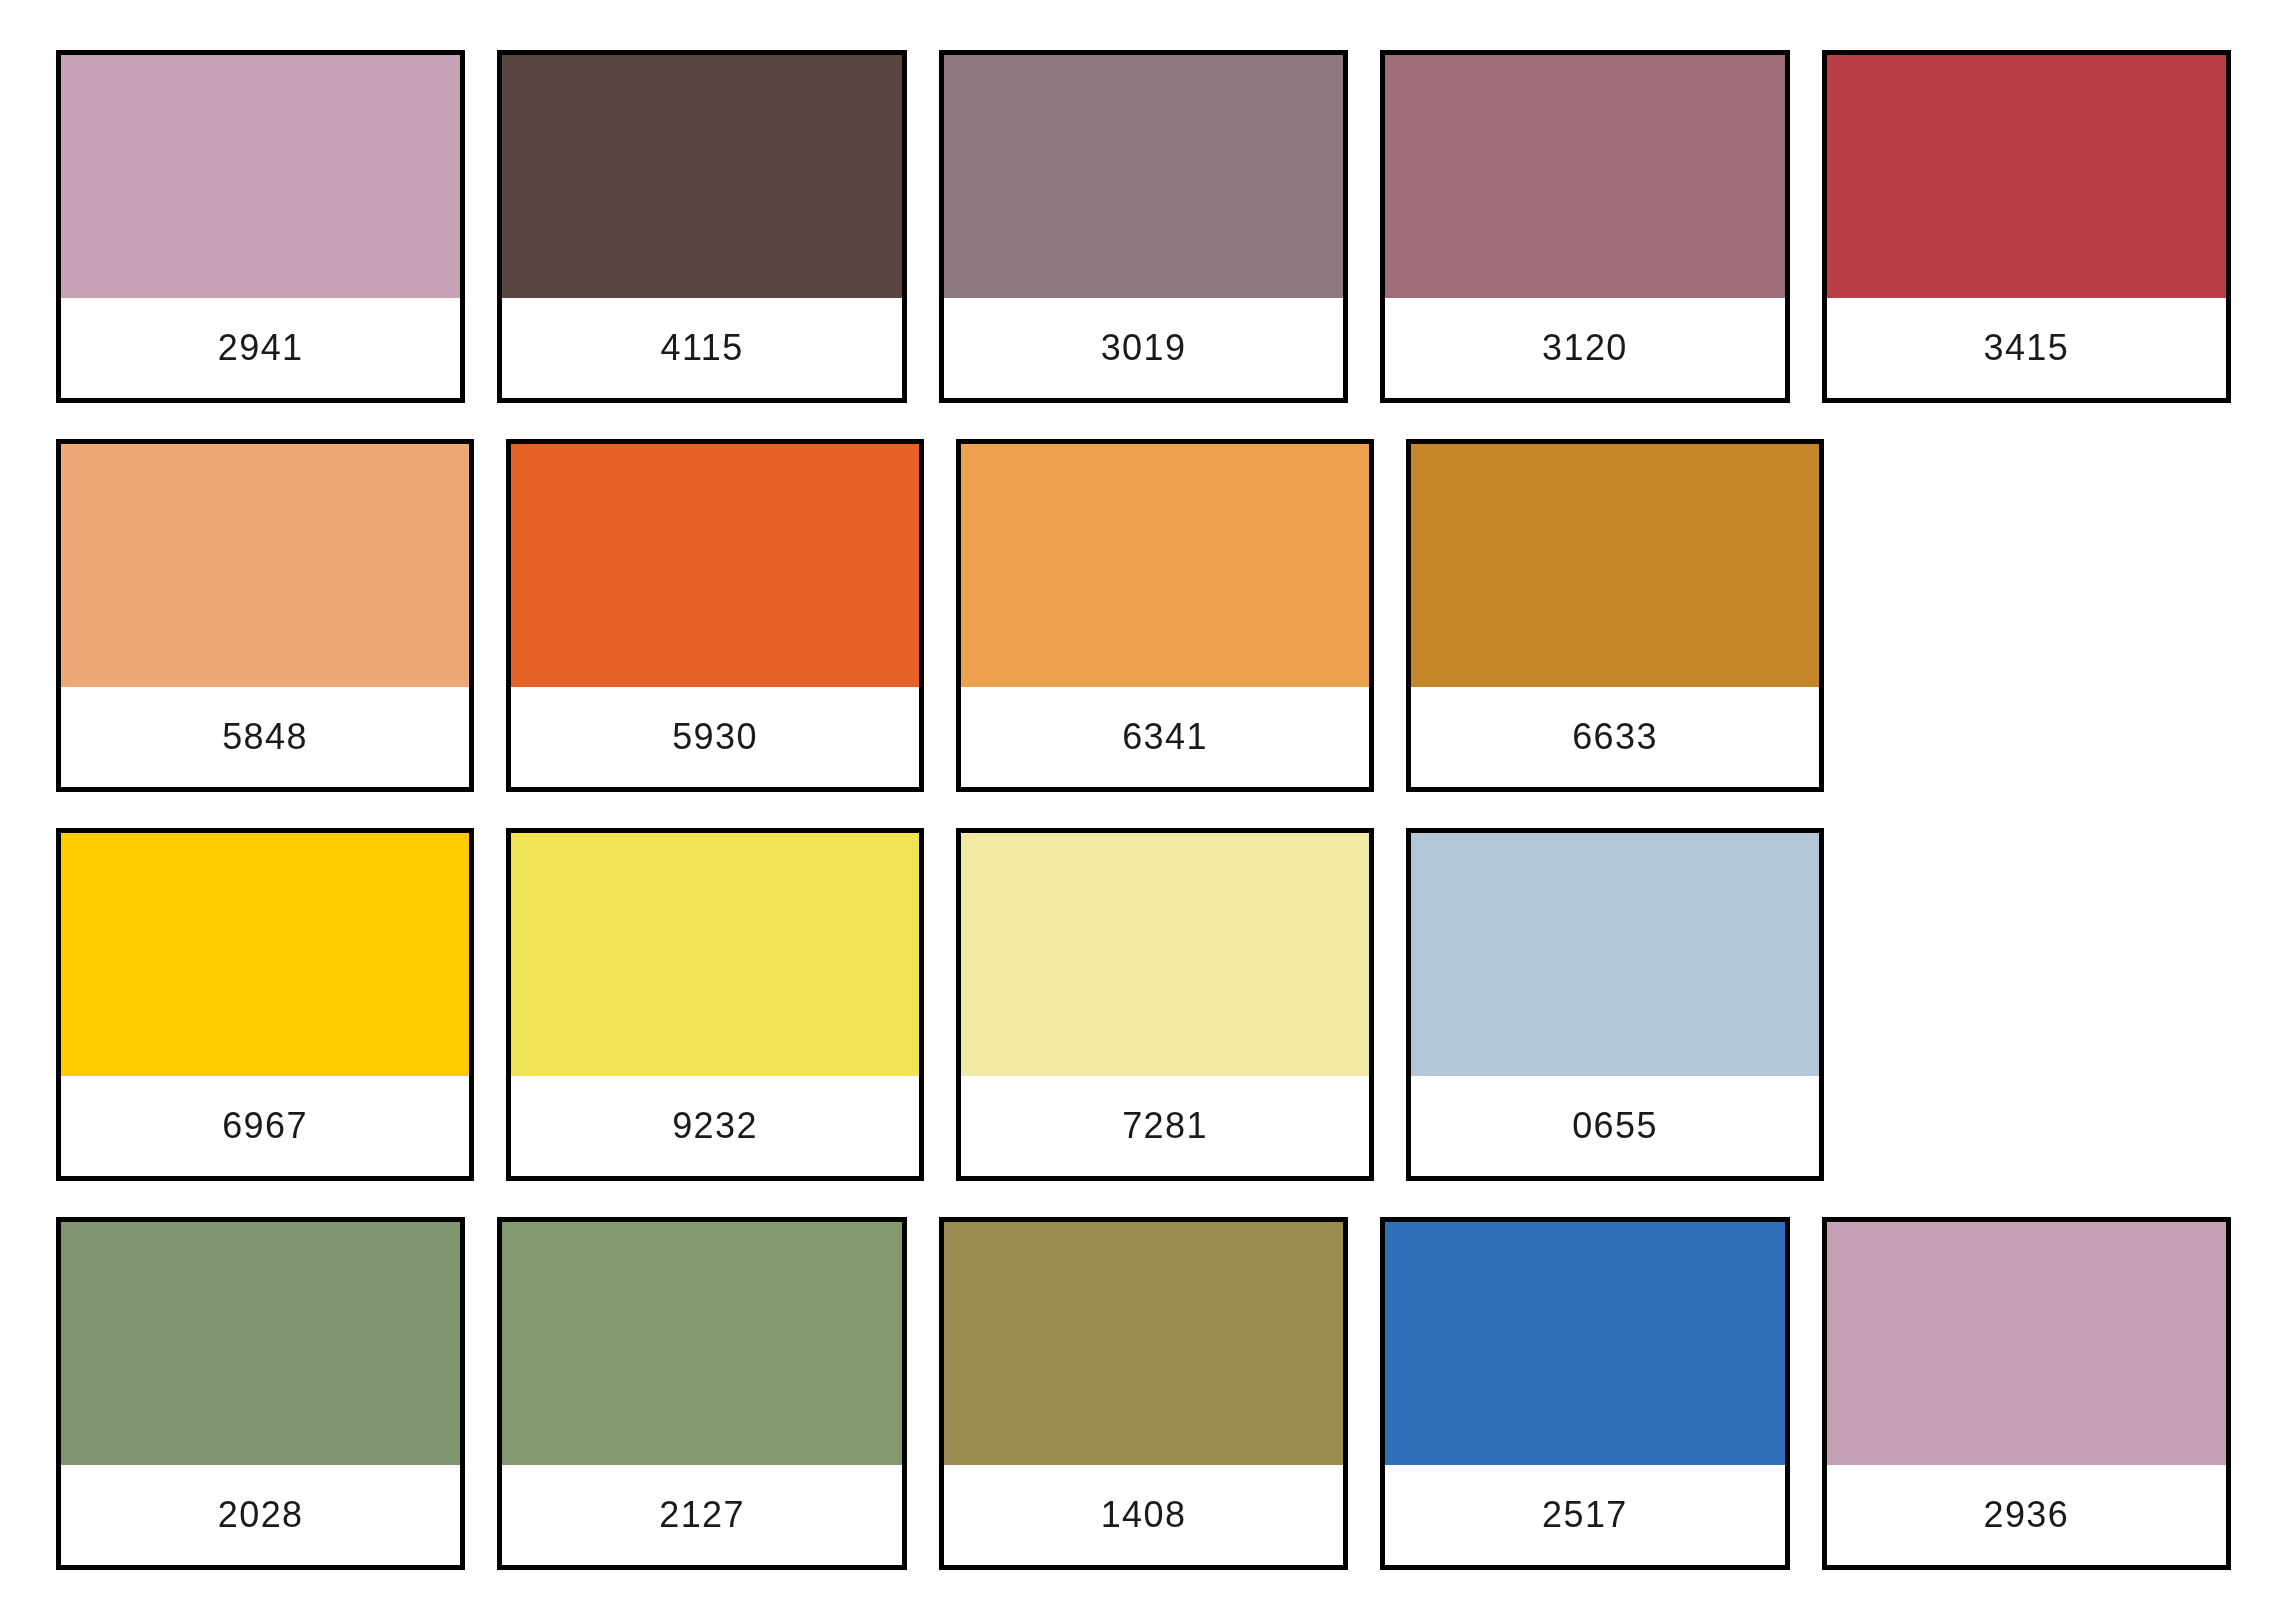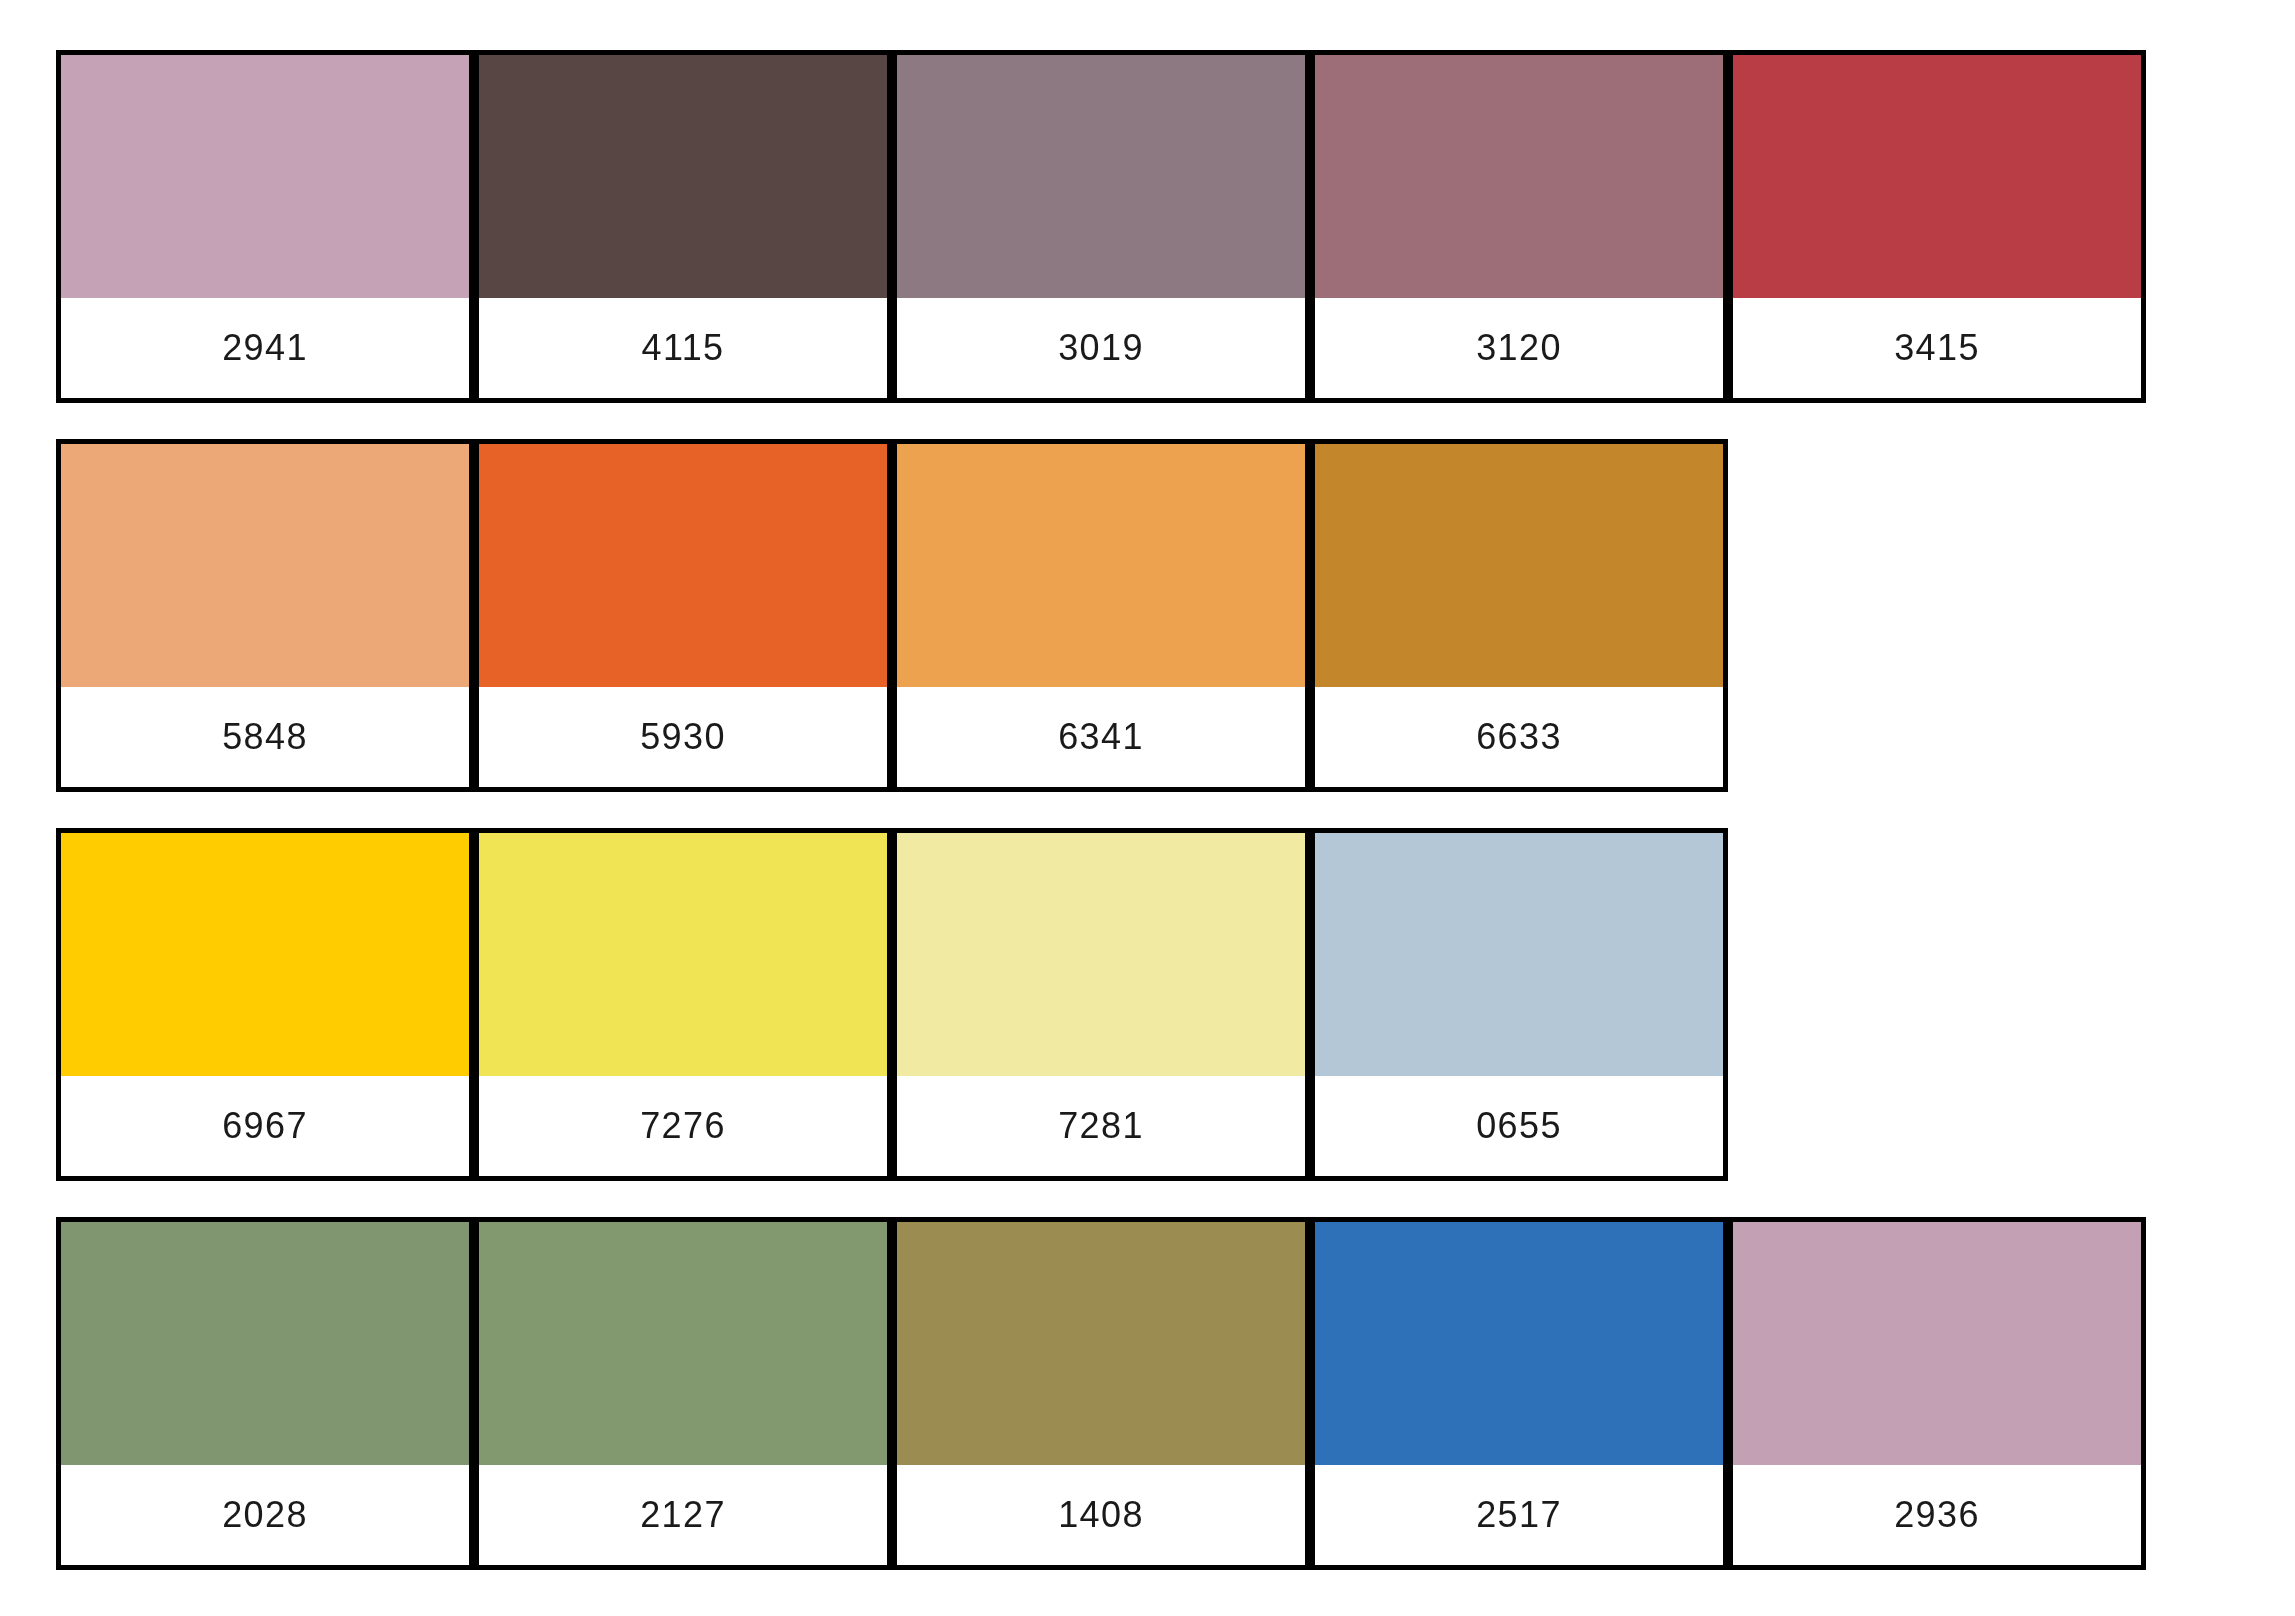--- a/index.html
+++ b/index.html
@@ -35,20 +35,21 @@
     margin-bottom: 36px;
   }
   .swatch-row:last-child {
     margin-bottom: 0;
   }
 
   .swatch-card {
     box-sizing: border-box;
     width: 418px;
     height: 353px;
+    margin-right: 32px;
     border: 5.4px solid #000000;
     background: #ffffff;
     display: flex;
     flex-direction: column;
     overflow: hidden;
   }
   .swatch-card:last-child {
     margin-right: 8px;
   }
 
@@ -145,21 +146,21 @@
   <div class="swatch-row">
     <div class="swatch-card">
       <div class="swatch-color" style="background-color: rgb(255, 204, 0);"></div>
       <div class="swatch-label-band">
         <span class="swatch-label">6967</span>
       </div>
     </div>
     <div class="swatch-card">
       <div class="swatch-color" style="background-color: rgb(240, 228, 85);"></div>
       <div class="swatch-label-band">
-        <span class="swatch-label">7276</span>
+        <span class="swatch-label">9232</span>
       </div>
     </div>
     <div class="swatch-card">
       <div class="swatch-color" style="background-color: rgb(240, 234, 162);"></div>
       <div class="swatch-label-band">
         <span class="swatch-label">7281</span>
       </div>
     </div>
     <div class="swatch-card">
       <div class="swatch-color" style="background-color: rgb(179, 199, 214);"></div>

